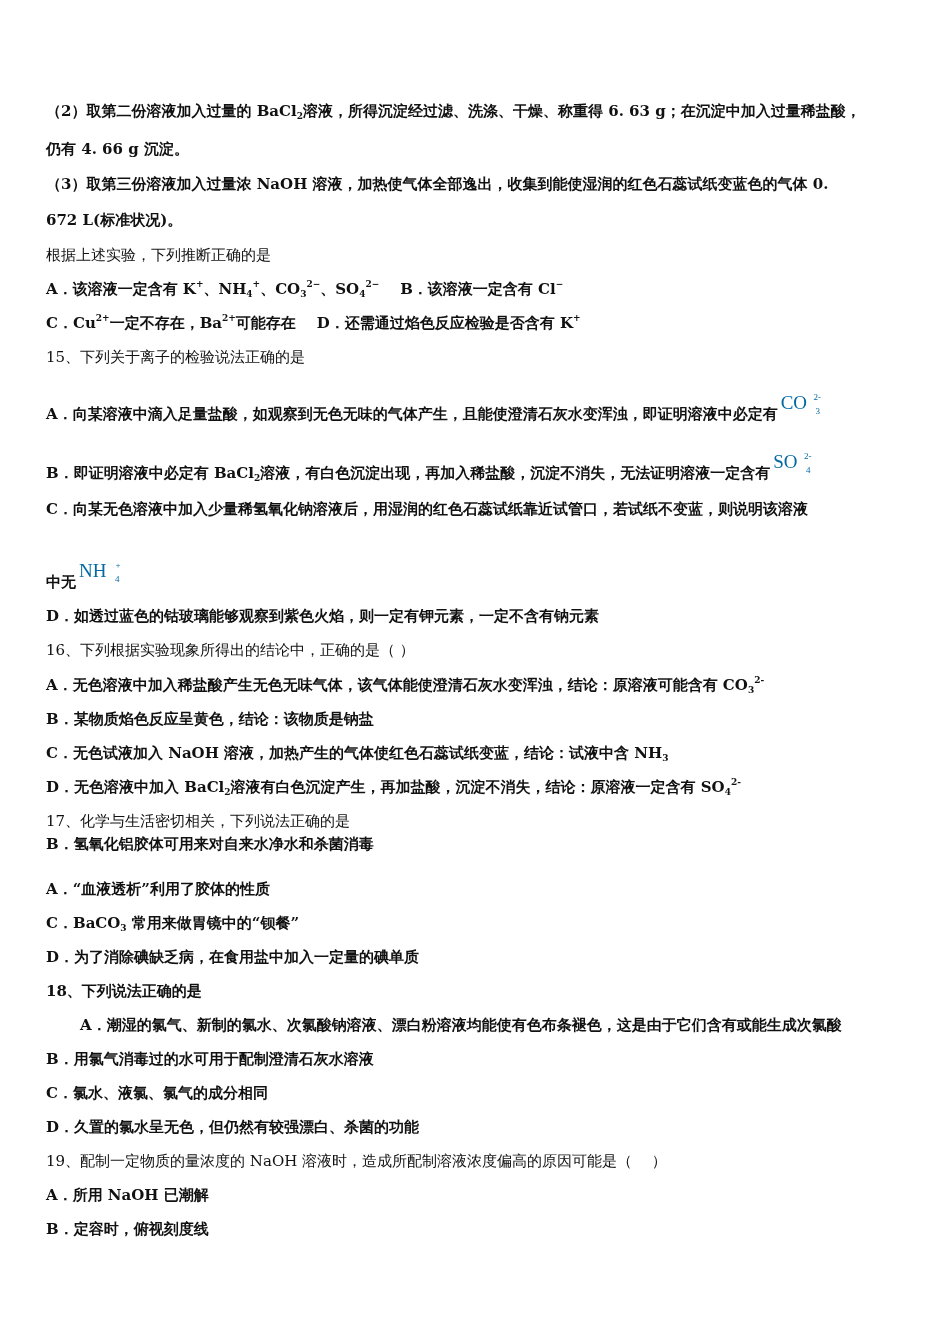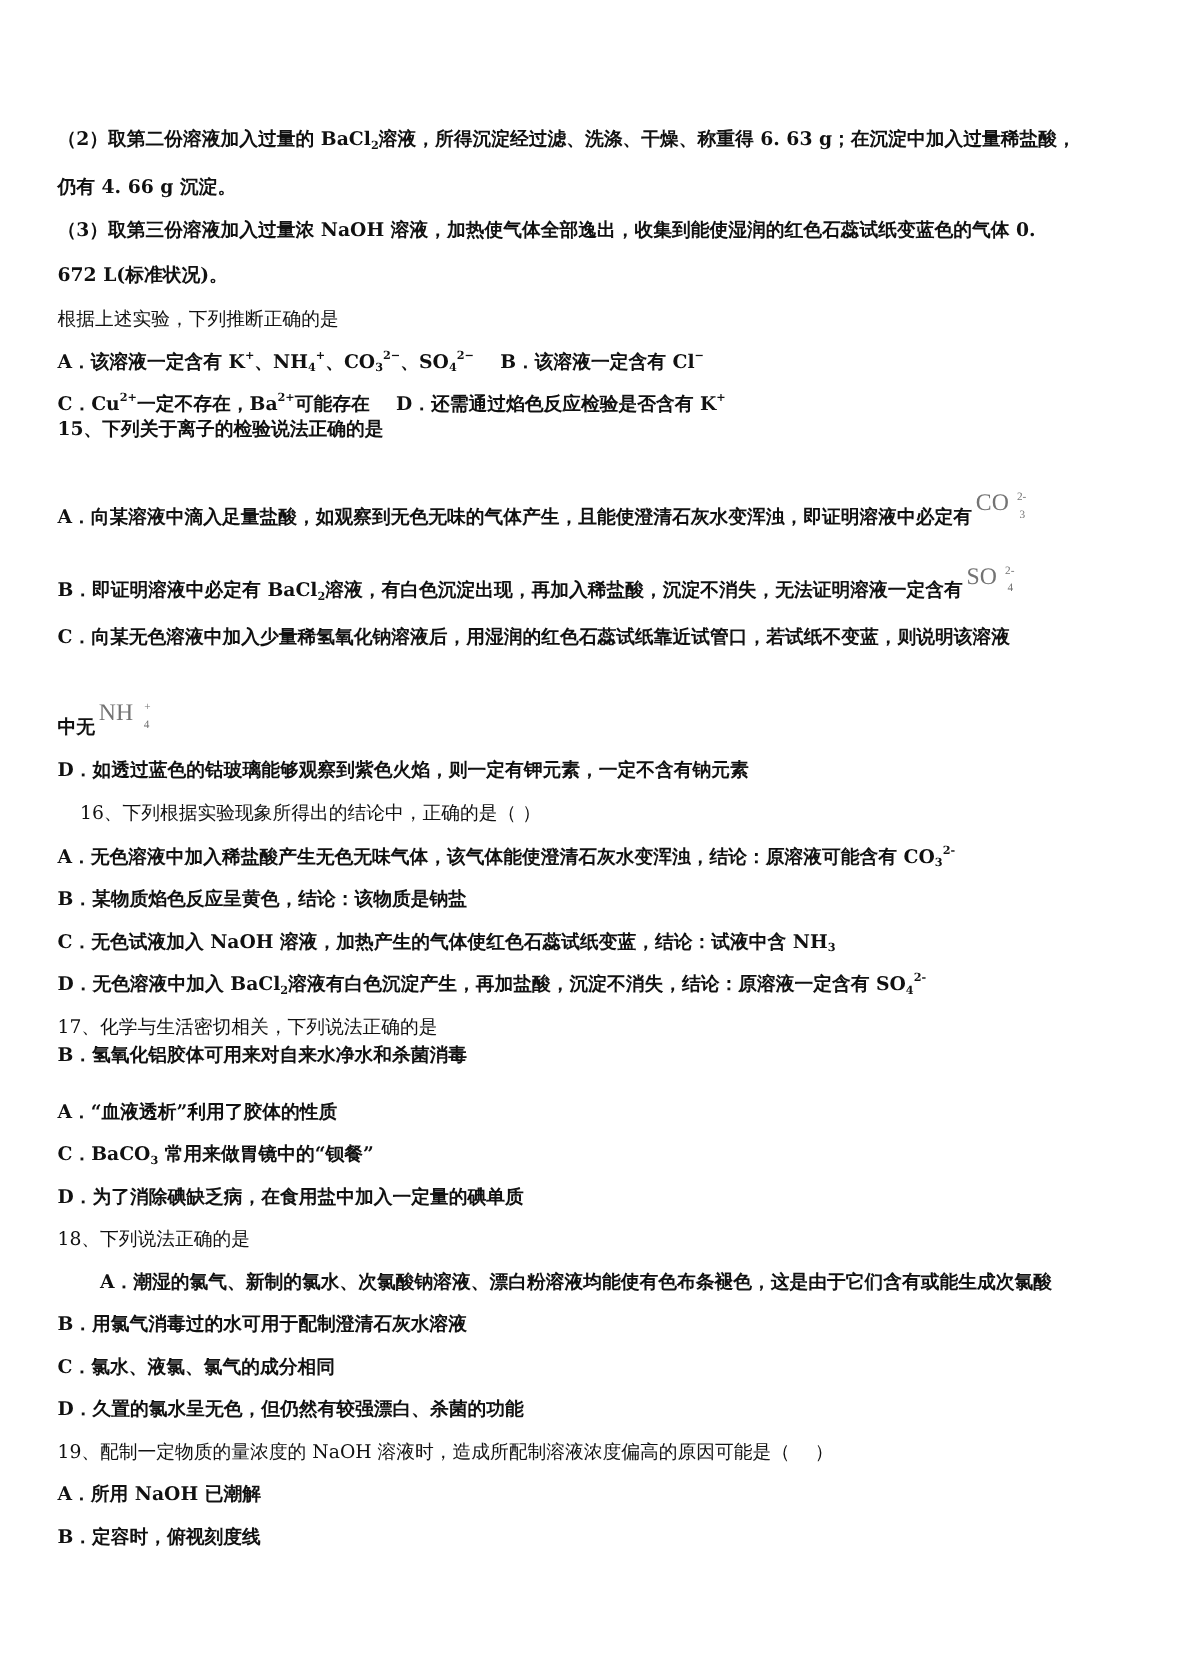--- a/index.html
+++ b/index.html
@@ -12,21 +12,21 @@
       position: absolute; left: 46px;
       font-size: 15px; line-height: 20px; white-space: nowrap;
     }
     .b { font-weight: bold; }
     sub, sup { font-size: 9px; line-height: 0; }
     sub { vertical-align: -3px; }
     sup { vertical-align: 7px; }
     .formula {
       display: inline-block; position: relative;
       font-family: "Liberation Serif", serif; font-weight: normal;
-      color: #737373; font-size: 19px; margin-left: 3px; vertical-align: 10px;
+      color: #0369a1; font-size: 19px; margin-left: 3px; vertical-align: 10px;
     }
     .formula .fsup { position: absolute; right: -8px; top: -6px; font-size: 9px; }
     .formula .fsub { position: absolute; right: -7px; top: 8px; font-size: 9px; }
     .formula .fbase { padding-right: 6px; }
   </style>
 </head>
 <body>
 
 <div class="line b" style="top:101px;"><span>（2）取第二份溶液加入过量的 BaCl</span><sub>2</sub><span>溶液，所得沉淀经过滤、洗涤、干燥、称重得 6. 63 g；在沉淀中加入过量稀盐酸，</span></div>
 <div class="line b" style="top:139px;">仍有 4. 66 g 沉淀。</div>
@@ -36,58 +36,58 @@
 
 <div class="line b" style="top:279px;">
   <span><span>A．</span>该溶液一定含有 K<sup>+</sup>、NH<sub>4</sub><sup>+</sup>、CO<sub>3</sub><sup>2−</sup>、SO<sub>4</sub><sup>2−</sup></span>
   &nbsp;&nbsp;&nbsp;<span><span>B．</span>该溶液一定含有 Cl<sup>−</sup></span>
 </div>
 <div class="line b" style="top:313px;">
   <span><span>C．</span>Cu<sup>2+</sup>一定不存在，Ba<sup>2+</sup>可能存在</span>
   &nbsp;&nbsp;&nbsp;<span><span>D．</span>还需通过焰色反应检验是否含有 K<sup>+</sup></span>
 </div>
 
-<div class="line" style="top:333px;font-weight:bold;">15、下列关于离子的检验说法正确的是</div>
+<div class="line" style="top:347px;">15、下列关于离子的检验说法正确的是</div>
 <div class="line b" style="top:393px;">
   <span>A．</span><span>向某溶液中滴入足量盐酸，如观察到无色无味的气体产生，且能使澄清石灰水变浑浊，即证明溶液中必定有</span><span class="formula"><span class="fbase">CO</span><span class="fsup">2-</span><span class="fsub">3</span></span>
 </div>
 <div class="line b" style="top:452px;">
   <span>B．</span><span>即证明溶液中必定有 BaCl</span><sub>2</sub><span>溶液，有白色沉淀出现，再加入稀盐酸，沉淀不消失，无法证明溶液一定含有</span><span class="formula"><span class="fbase">SO</span><span class="fsup">2-</span><span class="fsub">4</span></span>
 </div>
 <div class="line b" style="top:499px;">
   <span>C．</span><span>向某无色溶液中加入少量稀氢氧化钠溶液后，用湿润的红色石蕊试纸靠近试管口，若试纸不变蓝，则说明该溶液</span>
 </div>
 <div class="line b" style="top:561px;">
   <span>中无</span><span class="formula"><span class="fbase">NH</span><span class="fsup">+</span><span class="fsub">4</span></span>
 </div>
 <div class="line b" style="top:606px;">
   <span>D．</span><span>如透过蓝色的钴玻璃能够观察到紫色火焰，则一定有钾元素，一定不含有钠元素</span>
 </div>
 
-<div class="line" style="top:640px;margin-left:18px;">16、下列根据实验现象所得出的结论中，正确的是（ ）</div>
+<div class="line" style="top:640px;">16、下列根据实验现象所得出的结论中，正确的是（ ）</div>
 <div class="line b" style="top:675px;">
   <span>A．</span><span>无色溶液中加入稀盐酸产生无色无味气体，该气体能使澄清石灰水变浑浊，结论：原溶液可能含有 CO</span><sub>3</sub><sup>2-</sup>
 </div>
 <div class="line b" style="top:709px;">
   <span>B．</span><span>某物质焰色反应呈黄色，结论：该物质是钠盐</span>
 </div>
 <div class="line b" style="top:743px;">
   <span>C．</span><span>无色试液加入 NaOH 溶液，加热产生的气体使红色石蕊试纸变蓝，结论：试液中含 NH</span><sub>3</sub>
 </div>
 <div class="line b" style="top:777px;">
   <span>D．</span><span>无色溶液中加入 BaCl</span><sub>2</sub><span>溶液有白色沉淀产生，再加盐酸，沉淀不消失，结论：原溶液一定含有 SO</span><sub>4</sub><sup>2-</sup>
 </div>
 
 <div class="line" style="top:811px;">17、化学与生活密切相关，下列说法正确的是</div>
 <div class="line b" style="top:845px;margin-top:34px;"><span>A．</span><span>“血液透析”利用了胶体的性质</span></div>
 <div class="line b" style="top:834px;"><span>B．</span><span>氢氧化铝胶体可用来对自来水净水和杀菌消毒</span></div>
 <div class="line b" style="top:913px;"><span>C．</span><span>BaCO</span><sub>3</sub><span> 常用来做胃镜中的“钡餐”</span></div>
 <div class="line b" style="top:947px;"><span>D．</span><span>为了消除碘缺乏病，在食用盐中加入一定量的碘单质</span></div>
 
-<div class="line" style="top:981px;">18、下列说法正确的是</div>
+<div class="line" style="top:981px;font-weight:bold;">18、下列说法正确的是</div>
 <div class="line b" style="top:1015px;margin-left:34px;"><span>A．</span><span>潮湿的氯气、新制的氯水、次氯酸钠溶液、漂白粉溶液均能使有色布条褪色，这是由于它们含有或能生成次氯酸</span></div>
 <div class="line b" style="top:1049px;"><span>B．</span><span>用氯气消毒过的水可用于配制澄清石灰水溶液</span></div>
 <div class="line b" style="top:1083px;"><span>C．</span><span>氯水、液氯、氯气的成分相同</span></div>
 <div class="line b" style="top:1117px;"><span>D．</span><span>久置的氯水呈无色，但仍然有较强漂白、杀菌的功能</span></div>
 
 <div class="line" style="top:1151px;">19、配制一定物质的量浓度的 NaOH 溶液时，造成所配制溶液浓度偏高的原因可能是（　 ）</div>
 <div class="line b" style="top:1185px;"><span>A．</span><span>所用 NaOH 已潮解</span></div>
 <div class="line b" style="top:1219px;"><span>B．</span><span>定容时，俯视刻度线</span></div>
 
 </body></html>

